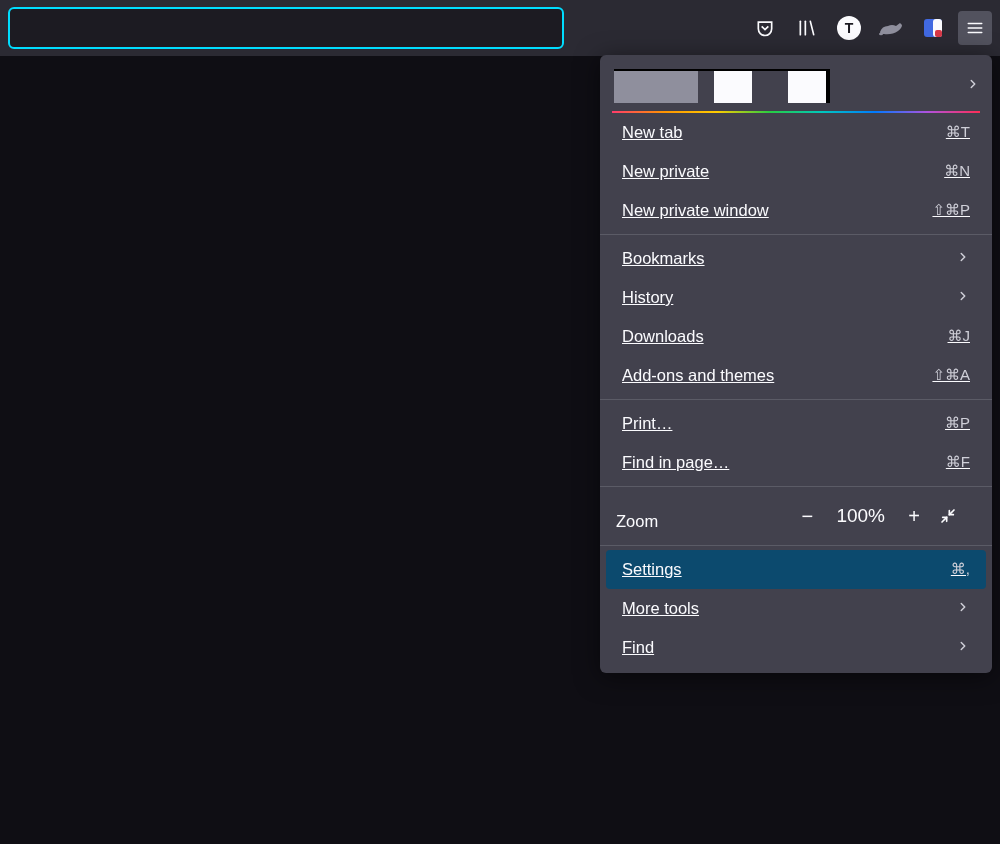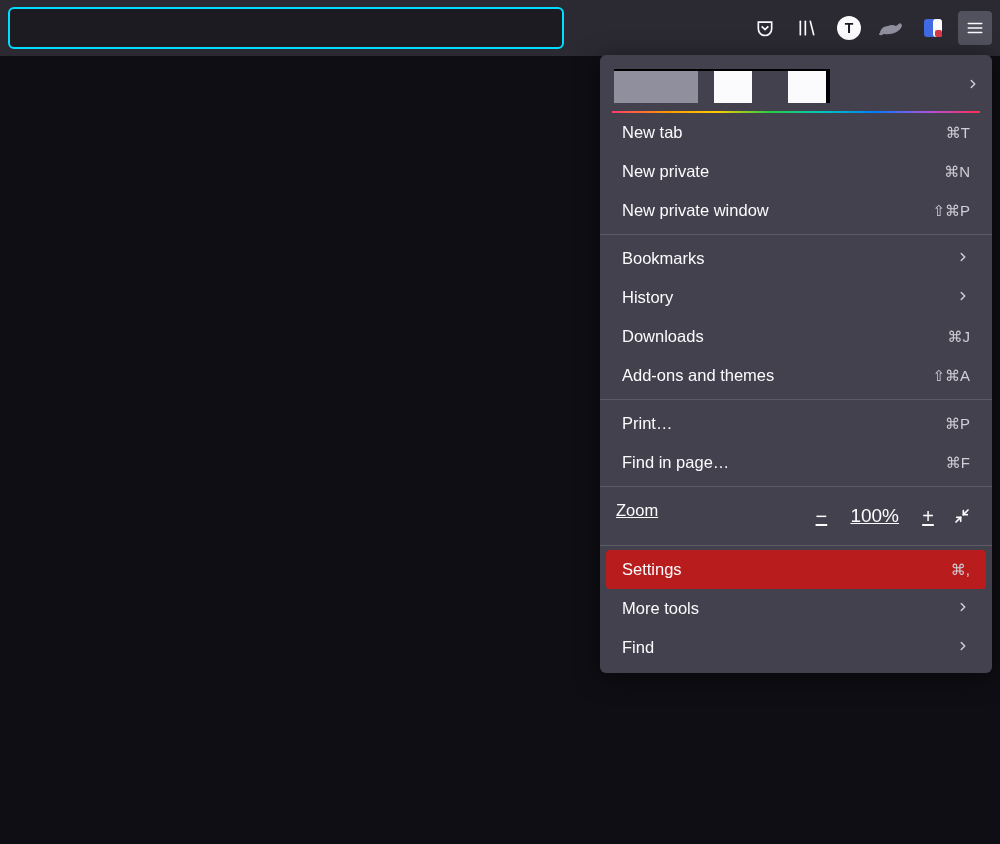--- a/index.html
+++ b/index.html
@@ -114,43 +114,43 @@
       background: linear-gradient(to right, #ff3b6b, #ff9500, #ffcc00, #28cd41, #00c7be, #007aff, #af52de, #ff2d55);
     }
     .menu-separator {
       height: 1px;
       background: #5b5b66;
       margin: 4px 0;
     }
     .menu-item {
       padding: 10px 16px;
       display: flex;
-      align-items: flex-end;
+      align-items: flex-start;
       justify-content: space-between;
       cursor: pointer;
       font-size: 16.5px;
       border-radius: 4px;
       margin: 0 6px;
+      text-decoration: underline;
     }
     .menu-item:hover, .menu-item.hovered {
-      background: #b91c1c;
+      background: #0c4a6e;
     }
     .shortcut {
       color: #cfcfd8;
       font-size: 15px;
     }
     .chevron {
       color: #cfcfd8;
     }
     .zoom-row {
-      padding: 10px 15px 10px 16px;
-      display: flex;
-      align-items: flex-start;
+      padding: 10px 29px 10px 16px;
+      display: flex;
+      align-items: flex-end;
       font-size: 16.5px;
-      text-decoration: underline;
     }
     .zoom-label {
       flex: 1;
     }
     .zoom-controls {
       display: flex;
       align-items: center;
       gap: 4px;
     }
     .zoom-btn {

